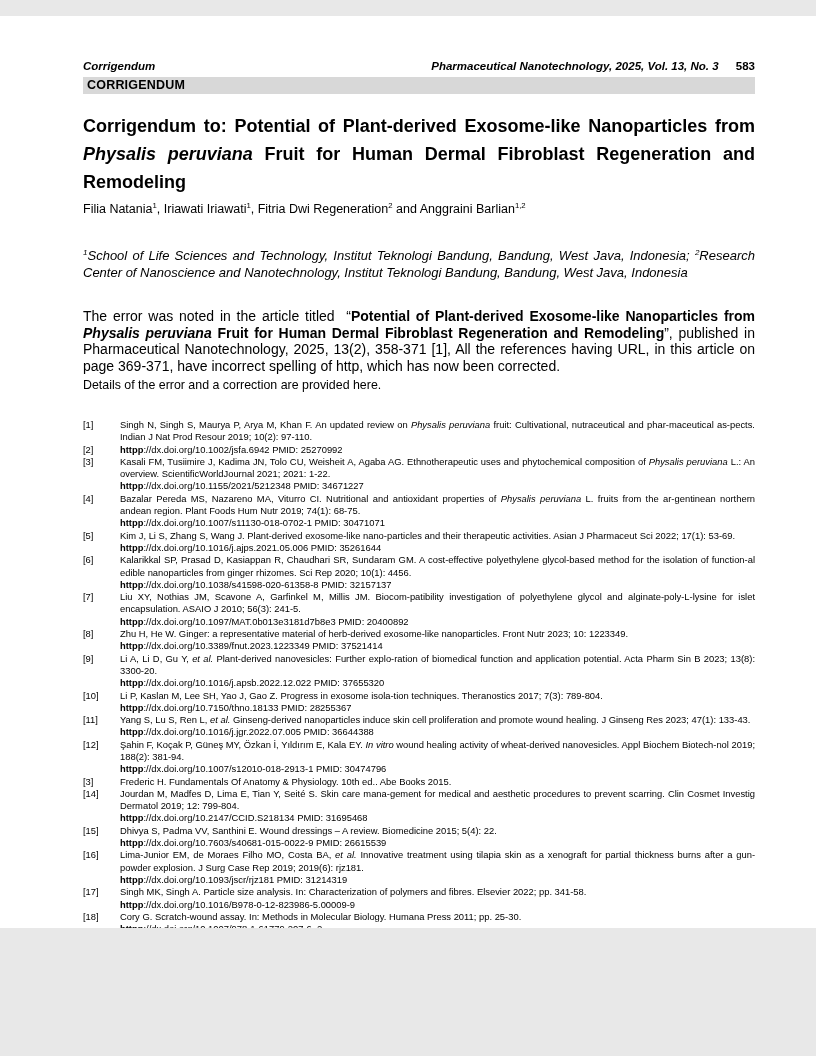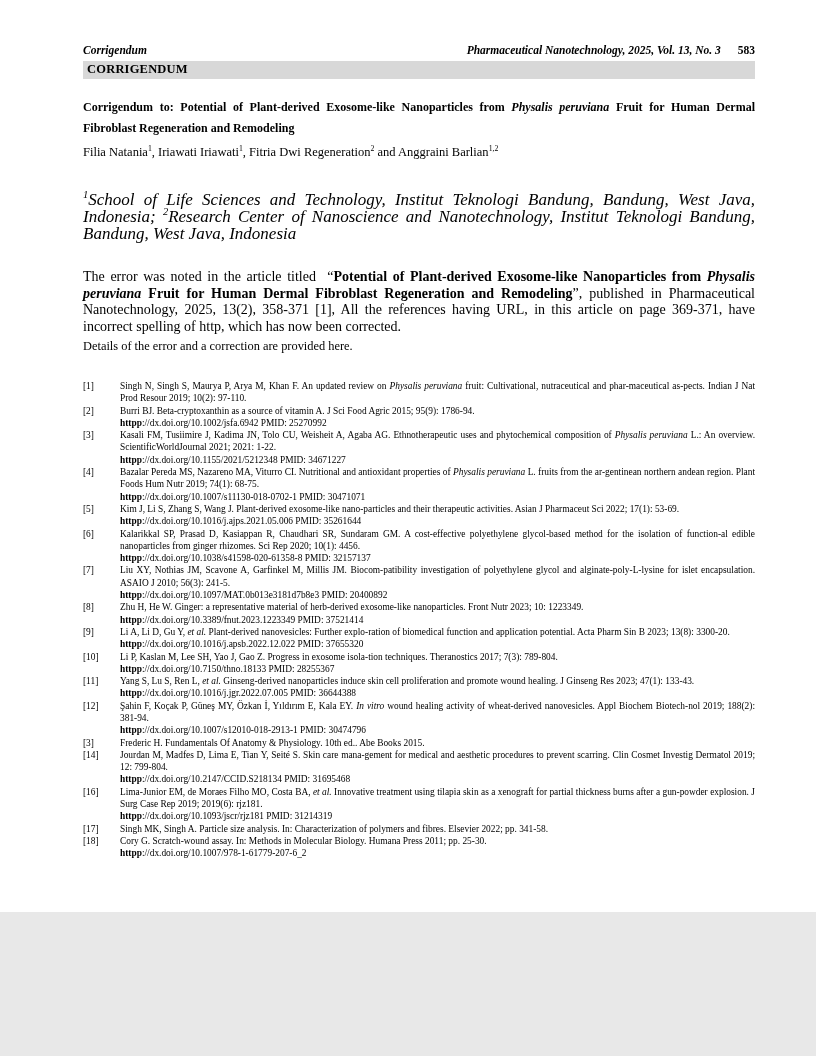--- a/index.html
+++ b/index.html
@@ -1,37 +1,37 @@
 <!DOCTYPE html>
 <html><head>
 <meta charset="utf-8">
 <style>
   * { margin:0; padding:0; box-sizing:border-box; }
   html,body { background:#e8e8e8; }
   .page {
-    position:relative; width:816px; height:912px; margin:0 auto;
+    position:relative; width:816px; height:912px; margin:16px auto;
     background:#ffffff; color:#000;
-    font-family:Liberation Serif, serif;
+    font-family:Liberation Sans, sans-serif;
     overflow:hidden;
   }
   .content { position:absolute; left:83px; top:44px; width:672px; }
 
   .running-header { display:flex; justify-content:space-between; align-items:baseline; font-size:11.5px; }
   .rh-left { font-weight:bold; font-style:italic; }
   .rh-right { white-space:nowrap; }
   .rh-journal { font-weight:bold; font-style:italic; }
   .rh-page { font-weight:bold; margin-left:14px; }
 
   .section-banner { margin-top:5px; background:#d8d8d8; font-weight:bold; font-size:12.5px; padding:1px 4px 2px 4px; letter-spacing:0.2px; }
 
-  .article-title { margin-top:18px; font-size:12px; line-height:21px; font-weight:bold; text-align:justify; }
+  .article-title { margin-top:18px; font-size:18px; line-height:28px; font-weight:bold; text-align:justify; }
 
   .authors { margin-top:6px; font-size:12.5px; }
 
-  .affiliations { margin-top:31px; font-size:17px; font-style:italic; text-align:justify; line-height:17px; }
+  .affiliations { margin-top:31px; font-size:13px; font-style:italic; text-align:justify; line-height:17px; }
 
   .body-para { margin-top:27px; font-size:14px; line-height:16.6px; text-align:justify; }
   .details-para { margin-top:3px; font-size:12.4px; line-height:16.6px; }
 
   .original-heading { margin-top:24px; font-size:12.5px; font-weight:bold; }
 
   .references { margin-top:25px; font-size:9.4px; line-height:12.3px; }
   .ref { position:relative; padding-left:37px; text-align:justify; }
   .ref-label { position:absolute; left:0; top:0; }
 
@@ -74,21 +74,20 @@
     <p class="body-para details-para">Details of the error and a correction are provided here.</p>
 
 
     <div class="references">
         <div class="ref">
           <span class="ref-label">[1]</span>
           <div class="ref-text"><span>Singh N, Singh S, Maurya P, Arya M, Khan F. An updated review on </span><span class="it">Physalis peruviana</span><span> fruit: Cultivational, nutraceutical and phar-maceutical as-pects. Indian J Nat Prod Resour 2019; 10(2): 97-110.</span></div>
         </div>
         <div class="ref">
           <span class="ref-label">[2]</span>
-          <div class="ref-text"><span>Burri BJ. Beta-cryptoxanthin as a source of vitamin A. J Sci Food Agric 2015; 95(9): 1786-94.</span></div>
           <div class="ref-doi"><span class="bd">httpp</span><span>://dx.doi.org/10.1002/jsfa.6942 PMID: 25270992</span></div>
         </div>
         <div class="ref">
           <span class="ref-label">[3]</span>
           <div class="ref-text"><span>Kasali FM, Tusiimire J, Kadima JN, Tolo CU, Weisheit A, Agaba AG. Ethnotherapeutic uses and phytochemical composition of </span><span class="it">Physalis peruviana</span><span> L.: An overview. ScientificWorldJournal 2021; 2021: 1-22.</span></div>
           <div class="ref-doi"><span class="bd">httpp</span><span>://dx.doi.org/10.1155/2021/5212348 PMID: 34671227</span></div>
         </div>
         <div class="ref">
           <span class="ref-label">[4]</span>
           <div class="ref-text"><span>Bazalar Pereda MS, Nazareno MA, Viturro CI. Nutritional and antioxidant properties of </span><span class="it">Physalis peruviana</span><span> L. fruits from the ar-gentinean northern andean region. Plant Foods Hum Nutr 2019; 74(1): 68-75.</span></div>
@@ -137,27 +136,33 @@
         <div class="ref">
           <span class="ref-label">[3]</span>
           <div class="ref-text"><span>Frederic H. Fundamentals Of Anatomy &amp; Physiology. 10th ed.. Abe Books 2015.</span></div>
         </div>
         <div class="ref">
           <span class="ref-label">[14]</span>
           <div class="ref-text"><span>Jourdan M, Madfes D, Lima E, Tian Y, Seité S. Skin care mana-gement for medical and aesthetic procedures to prevent scarring. Clin Cosmet Investig Dermatol 2019; 12: 799-804.</span></div>
           <div class="ref-doi"><span class="bd">httpp</span><span>://dx.doi.org/10.2147/CCID.S218134 PMID: 31695468</span></div>
         </div>
         <div class="ref">
+          <span class="ref-label">[15]</span>
+          <div class="ref-text"><span>Dhivya S, Padma VV, Santhini E. Wound dressings – A review. Biomedicine 2015; 5(4): 22.</span></div>
+          <div class="ref-doi"><span class="bd">httpp</span><span>://dx.doi.org/10.7603/s40681-015-0022-9 PMID: 26615539</span></div>
+        </div>
+        <div class="ref">
           <span class="ref-label">[16]</span>
           <div class="ref-text"><span>Lima-Junior EM, de Moraes Filho MO, Costa BA, </span><span class="it">et al.</span><span> Innovative treatment using tilapia skin as a xenograft for partial thickness burns after a gun-powder explosion. J Surg Case Rep 2019; 2019(6): rjz181.</span></div>
           <div class="ref-doi"><span class="bd">httpp</span><span>://dx.doi.org/10.1093/jscr/rjz181 PMID: 31214319</span></div>
         </div>
         <div class="ref">
           <span class="ref-label">[17]</span>
           <div class="ref-text"><span>Singh MK, Singh A. Particle size analysis. In: Characterization of polymers and fibres. Elsevier 2022; pp. 341-58.</span></div>
+          <div class="ref-doi"><span class="bd">httpp</span><span>://dx.doi.org/10.1016/B978-0-12-823986-5.00009-9</span></div>
         </div>
         <div class="ref">
           <span class="ref-label">[18]</span>
           <div class="ref-text"><span>Cory G. Scratch-wound assay. In: Methods in Molecular Biology. Humana Press 2011; pp. 25-30.</span></div>
           <div class="ref-doi"><span class="bd">httpp</span><span>://dx.doi.org/10.1007/978-1-61779-207-6_2</span></div>
         </div>
       </div>
 
   </div>
 

